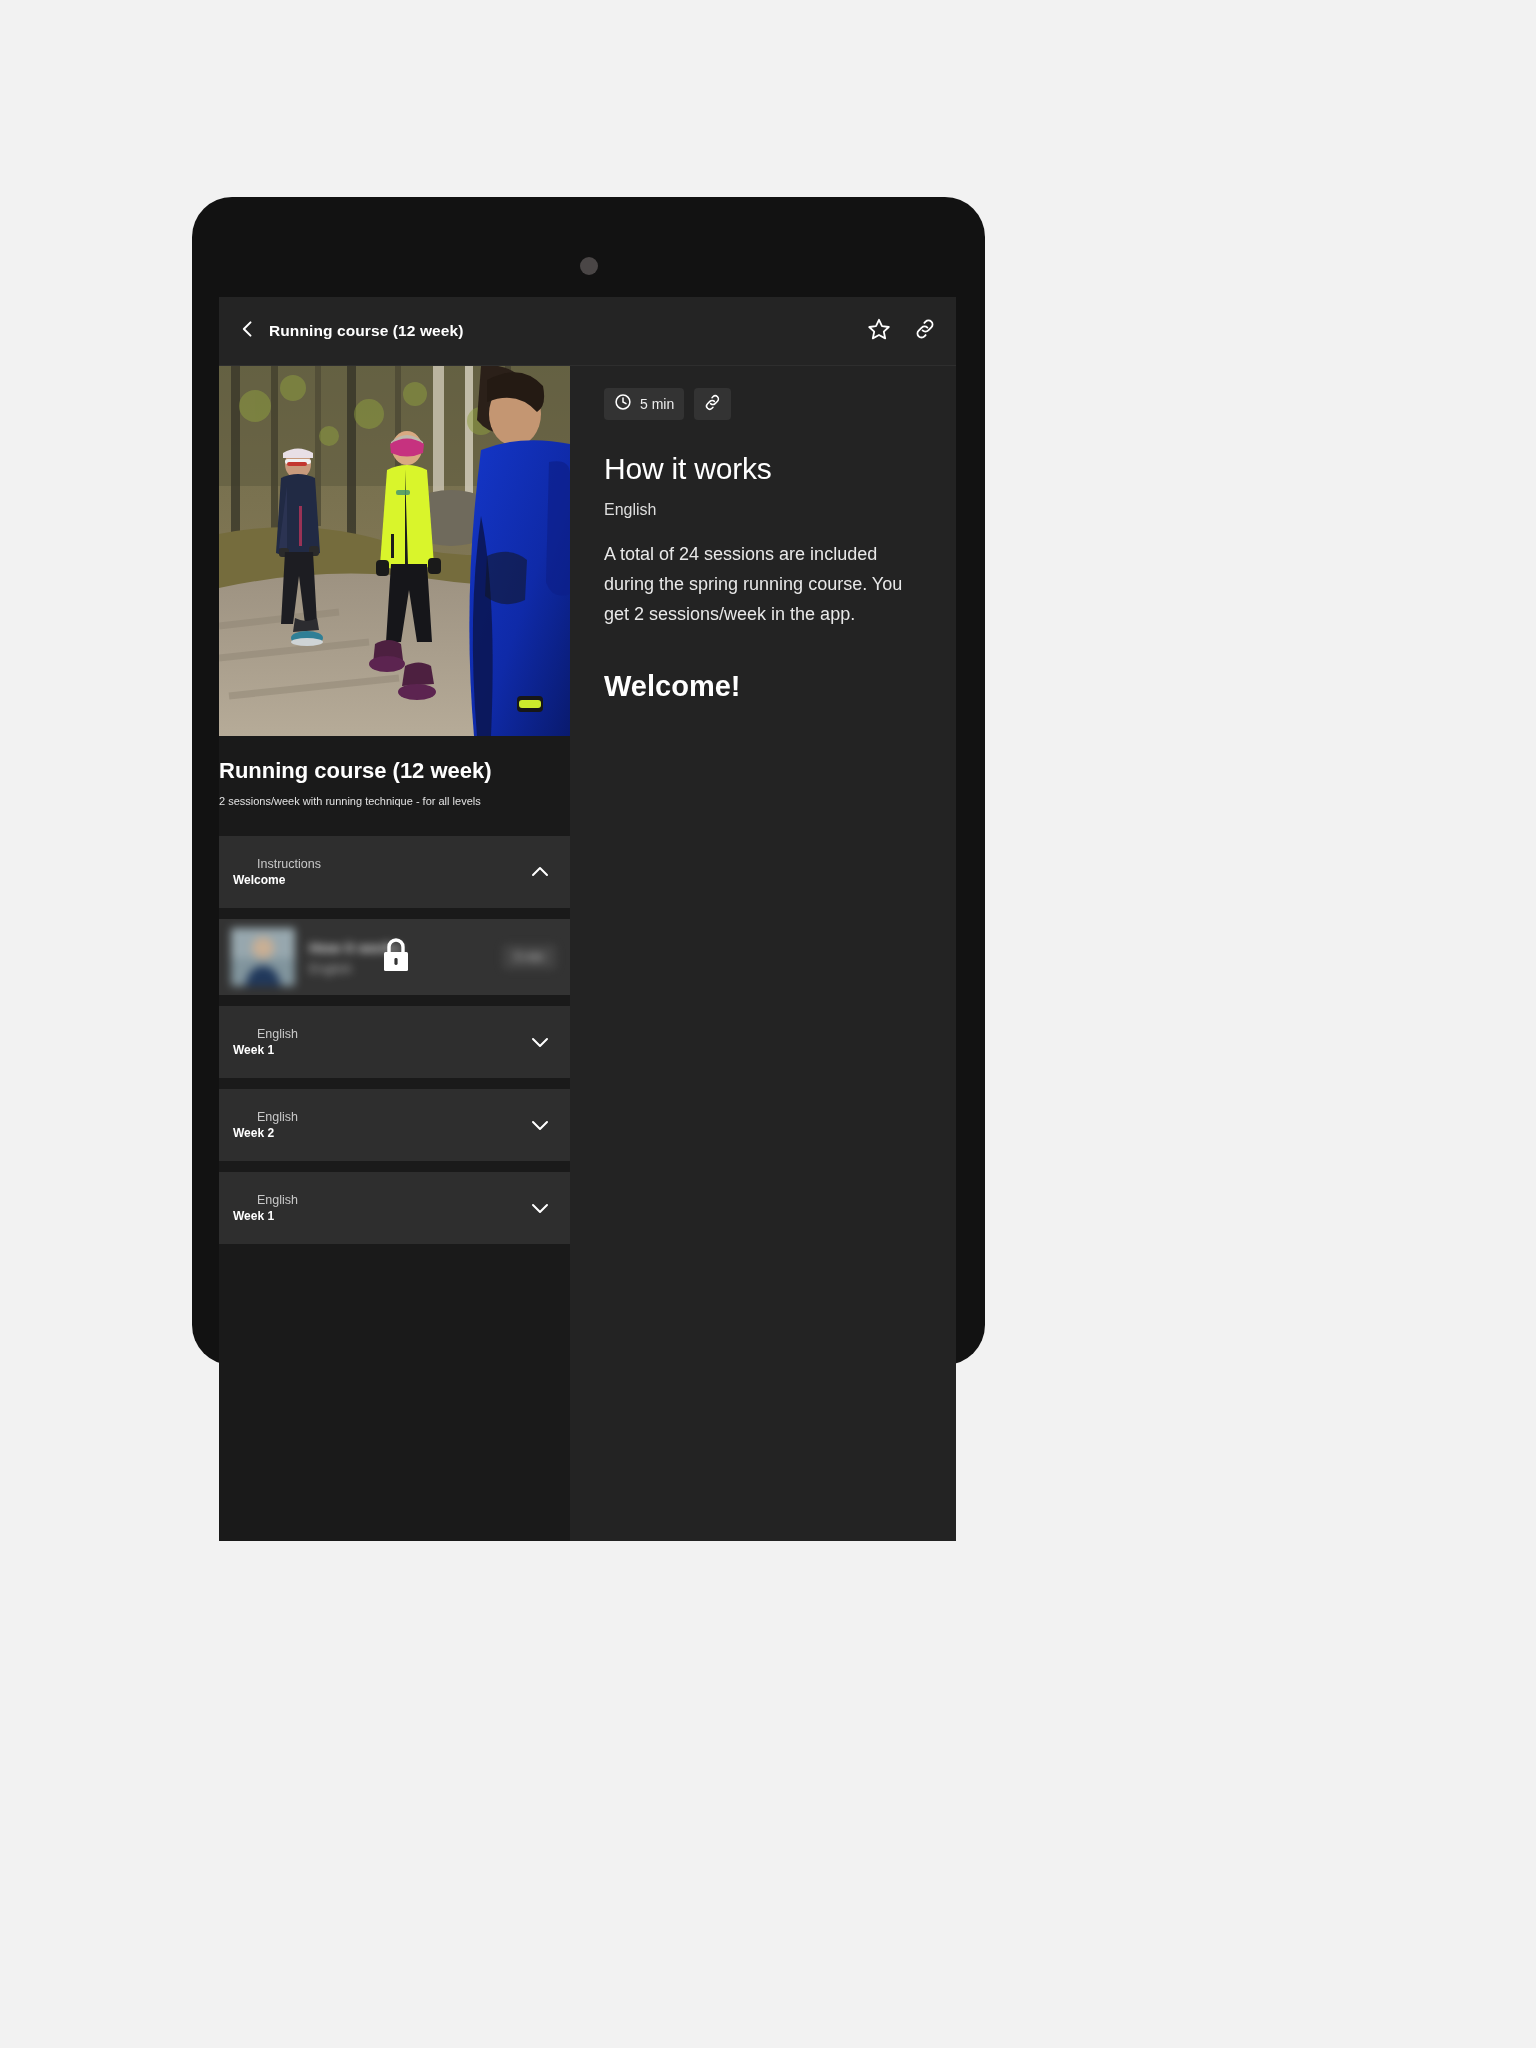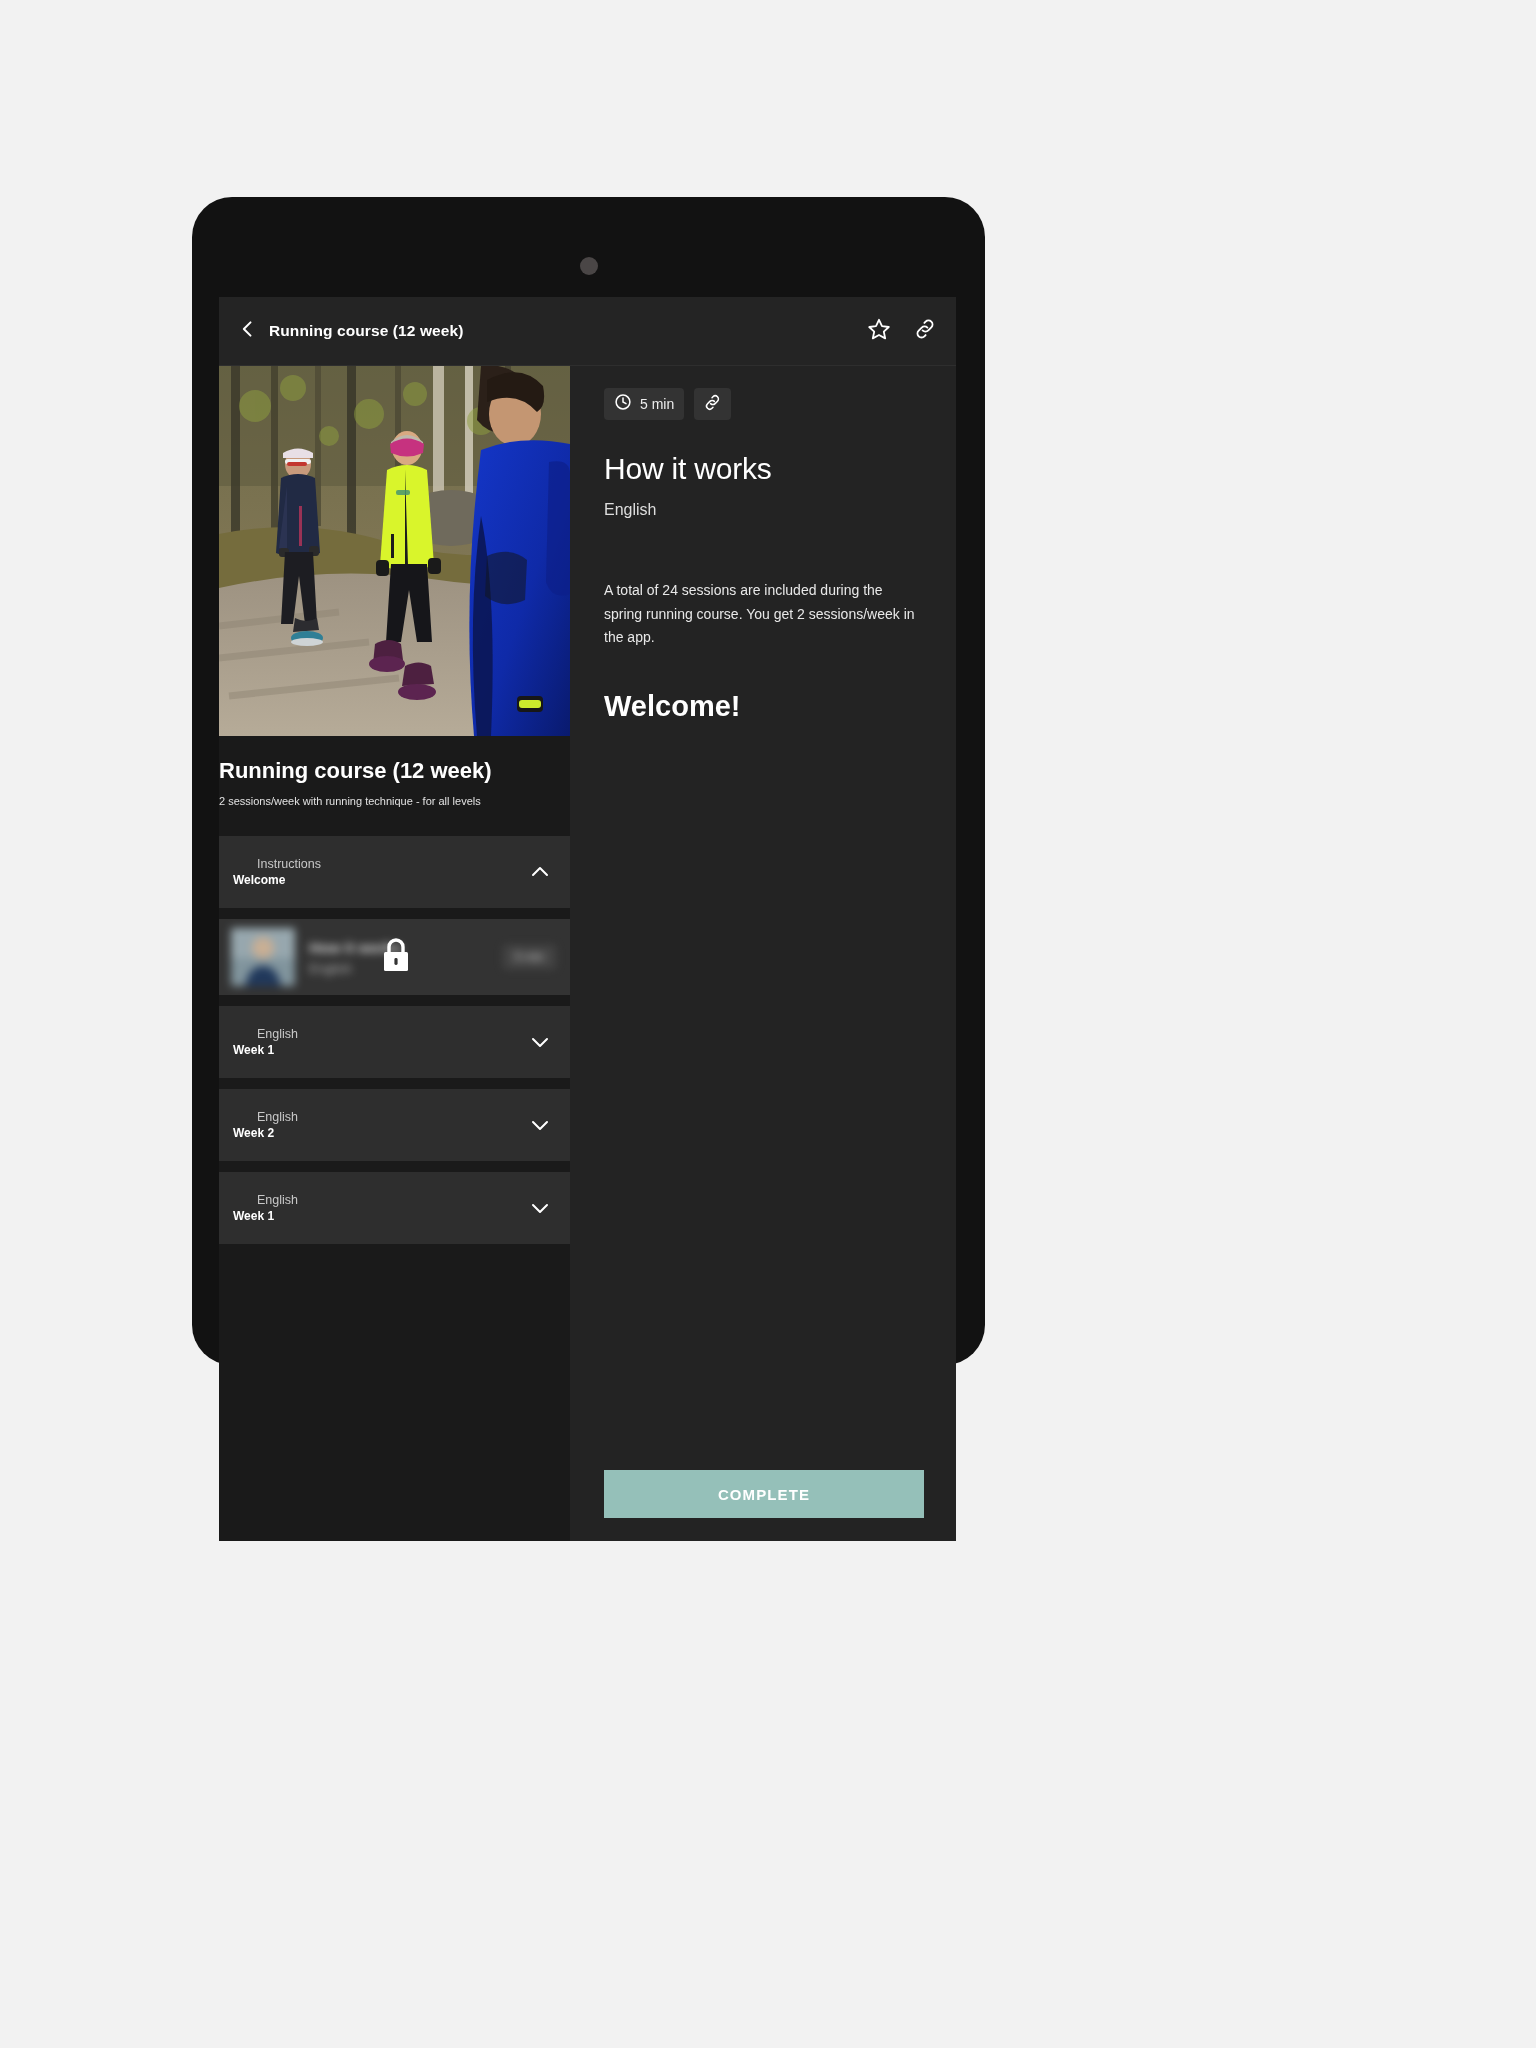--- a/index.html
+++ b/index.html
@@ -214,23 +214,23 @@
     margin-top: 32px;
     letter-spacing: -.2px;
   }
   #detail-language {
     color: #dedede;
     font-size: 16px;
     margin-top: 15px;
   }
   #detail-paragraph {
     color: #e8e8e8;
-    font-size: 14px;
+    font-size: 18px;
     line-height: 1.68;
-    margin-top: 60px;
+    margin-top: 20px;
     max-width: 330px;
   }
   #detail-welcome {
     color: #ffffff;
     font-size: 29px;
     font-weight: bold;
     margin-top: 40px;
   }
 
   #complete-button {
@@ -510,19 +510,18 @@
         </div>
 
         <div id="detail-title">How it works</div>
 
         <div id="detail-language">English</div>
 
         <div id="detail-paragraph">A total of 24 sessions are included during the spring running course. You get 2 sessions/week in the app.</div>
 
         <div id="detail-welcome">Welcome!</div>
 
-        <button id="complete-button">COMPLETE</button>
 
       </div>
 
     </div>
   </div>
 </div>
 
 </body></html>

